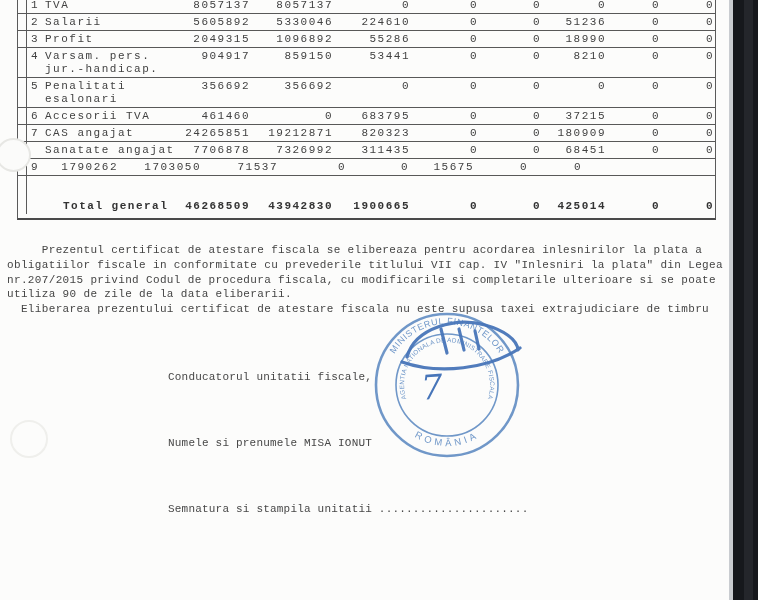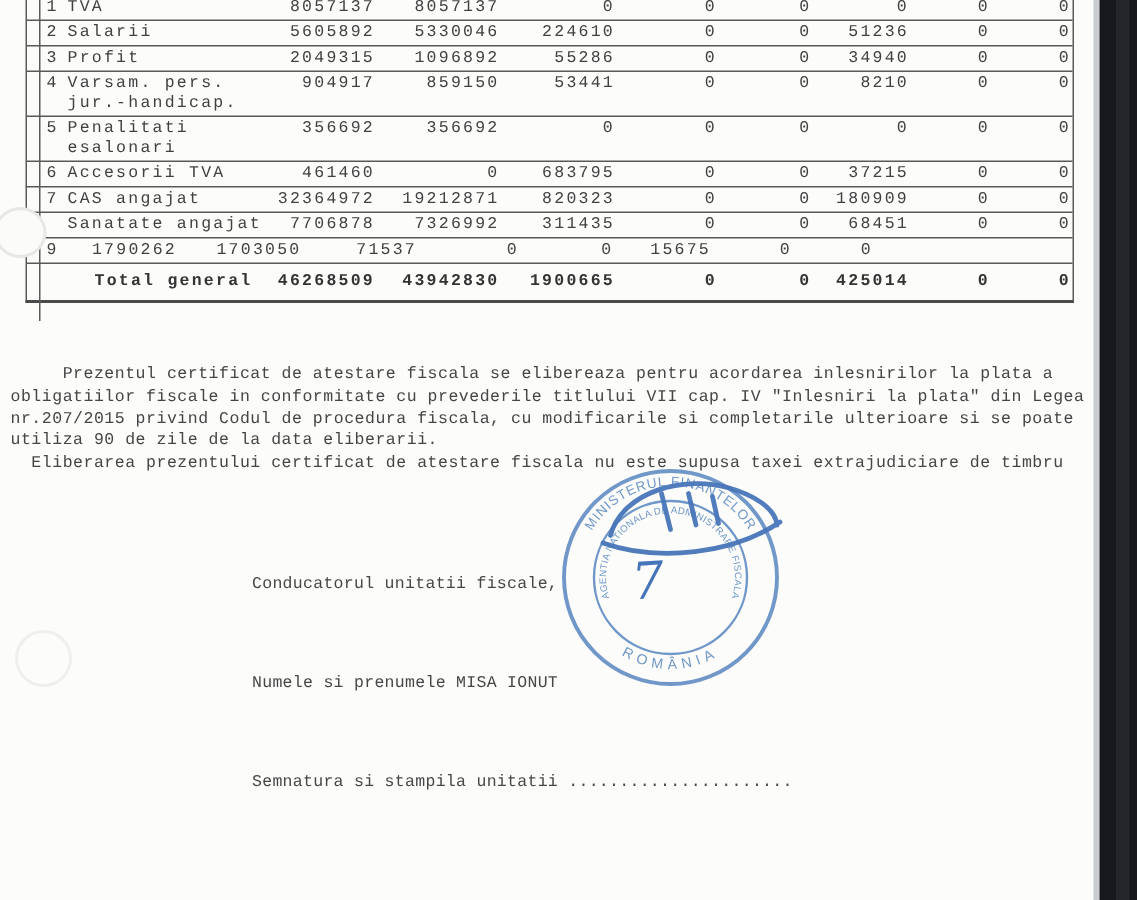--- a/index.html
+++ b/index.html
@@ -19,31 +19,31 @@
     display:flex;align-items:flex-start;
     border-bottom:1px solid #585858;
     font-size:11px;letter-spacing:1.5px;line-height:13px;
     padding:2px 0 1px 0;
   }
   .c-num{width:27px;box-sizing:border-box;padding-left:13px;flex:none;}
   .c-label{width:132px;box-sizing:border-box;flex:none;}
   .c-v{text-align:right;box-sizing:border-box;padding-right:3px;flex:none;}
   .w0{width:76px}.w1{width:83px}.w2{width:77px}.w3{width:68px}
   .w4{width:63px}.w5{width:65px}.w6{width:54px}.w7{width:54px}
-  .total-row{font-weight:bold;color:#333;padding:6px 0 5px 0;border-bottom:none;}
+  .total-row{font-weight:bold;color:#333;padding:6px 0 5px 0;border-bottom:none;margin-top:18px;}
   .total-row .c-label{padding-left:18px;}
   
   .body-text{
     position:absolute;left:7px;top:243px;width:734px;z-index:1;
     font-size:11px;letter-spacing:0.35px;line-height:14.8px;
     white-space:pre;color:#454545;
   }
   
   .signature{
-    position:absolute;left:168px;top:335px;z-index:3;
+    position:absolute;left:168px;top:322px;z-index:3;
     font-size:11px;letter-spacing:0.2px;line-height:22px;
     white-space:pre;color:#474747;
   }
   
   .stamp{position:absolute;left:371px;top:311px;z-index:6;}
   
   .artifact-blob-1{
     position:absolute;left:-4px;top:138px;width:35px;height:34px;z-index:4;
     border-radius:50%;background:#fbfbfa;border:2px solid #e7e7e4;box-sizing:border-box;
   }
@@ -86,21 +86,21 @@
       <div class="c-v w7">0</div>
     </div>
       <div class="row">
       <div class="c-num">3</div>
       <div class="c-label">Profit</div>
       <div class="c-v w0">2049315</div>
       <div class="c-v w1">1096892</div>
       <div class="c-v w2">55286</div>
       <div class="c-v w3">0</div>
       <div class="c-v w4">0</div>
-      <div class="c-v w5">34940</div>
+      <div class="c-v w5">18990</div>
       <div class="c-v w6">0</div>
       <div class="c-v w7">0</div>
     </div>
       <div class="row">
       <div class="c-num">4</div>
       <div class="c-label">Varsam. pers.<br>jur.-handicap.</div>
       <div class="c-v w0">904917</div>
       <div class="c-v w1">859150</div>
       <div class="c-v w2">53441</div>
       <div class="c-v w3">0</div>
@@ -129,21 +129,21 @@
       <div class="c-v w2">683795</div>
       <div class="c-v w3">0</div>
       <div class="c-v w4">0</div>
       <div class="c-v w5">37215</div>
       <div class="c-v w6">0</div>
       <div class="c-v w7">0</div>
     </div>
       <div class="row">
       <div class="c-num">7</div>
       <div class="c-label">CAS angajat</div>
-      <div class="c-v w0">32364972</div>
+      <div class="c-v w0">24265851</div>
       <div class="c-v w1">19212871</div>
       <div class="c-v w2">820323</div>
       <div class="c-v w3">0</div>
       <div class="c-v w4">0</div>
       <div class="c-v w5">180909</div>
       <div class="c-v w6">0</div>
       <div class="c-v w7">0</div>
     </div>
       <div class="row">
       <div class="c-num"></div>

